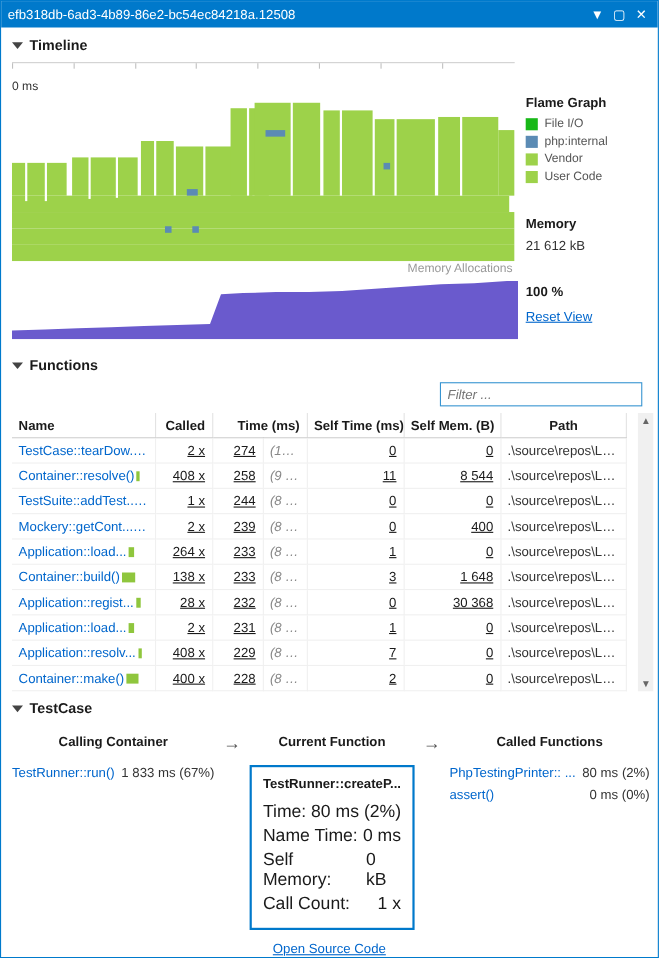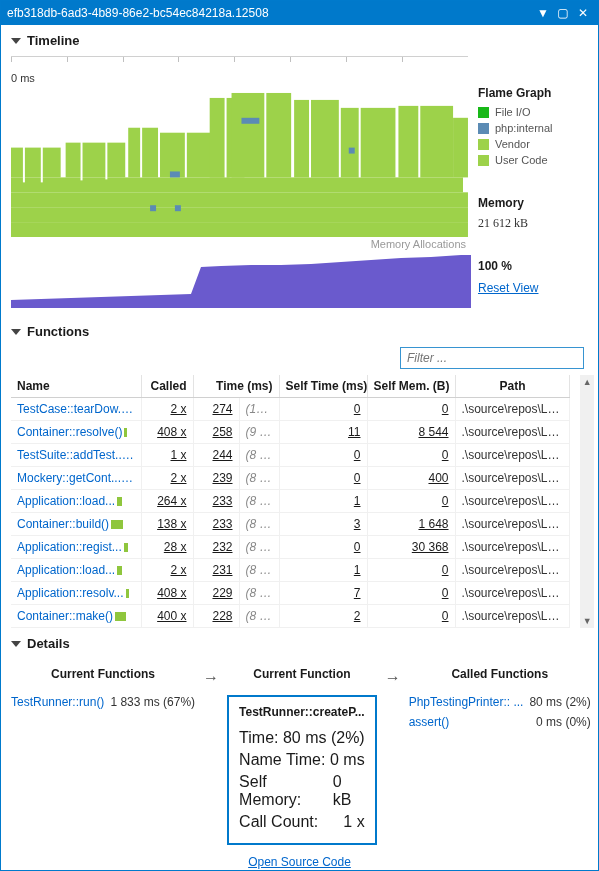--- a/index.html
+++ b/index.html
@@ -19,21 +19,21 @@
   .flame { position: relative; height: 150px; background: #fff; overflow: hidden; }
   .memory-label { text-align: right; color: #999; font-size: 11px; padding-right: 2px; }
   .memchart { position: relative; height: 56px; margin-top: 2px; }
   .memshape { position: absolute; bottom: 0; left: 0; right: 0; height: 56px; }
   .legend { width: 110px; font-size: 12px; padding-top: 30px; }
   .legend .hdr { font-weight: 600; margin-bottom: 6px; }
   .lg-row { display: flex; align-items: center; gap: 6px; margin-bottom: 4px; color: #555; font-size: 11px; }
   .sw { width: 11px; height: 11px; border-radius: 0; }
   .mem-block { margin-top: 30px; }
   .mem-block .hdr { font-weight:600; }
-  .mem-block .val { color:#333; margin-top:2px;font-family:Liberation Serif, serif; }
+  .mem-block .val { color:#333; margin-top:2px; }
   .pct-row { margin-top: 28px; font-size: 12px; font-weight: 600; }
   .reset { color: #0066cc; text-decoration: underline; margin-top: 8px; display: inline-block; }
   .functions-controls { display: flex; justify-content: flex-end; padding: 4px 14px 6px; }
   .filter { width: 184px; height: 22px; border: 1px solid #3794d1; padding: 2px 6px; font-size: 12px; font-style: italic; color: #777; }
   table.fn-table { width: calc(100% - 20px); margin: 0 10px; border-collapse: collapse; table-layout: fixed; }
   table.fn-table th { text-align: right; padding: 4px 6px; border-bottom: 1px solid #d0d0d0; font-weight: 600; font-size: 12px; border-right: 1px solid #e3e3e3; background: #fff; white-space: nowrap; overflow: hidden; }
   table.fn-table th:first-child, table.fn-table td.name { text-align: left; }
   table.fn-table th:last-child, table.fn-table td.path { text-align: center; }
   table.fn-table td { padding: 4px 6px; border-bottom: 1px solid #f0f0f0; font-size: 12px; white-space: nowrap; overflow: hidden; text-overflow: ellipsis; border-right: 1px solid #f0f0f0; }
   td.name { color: #0066cc; }
@@ -291,25 +291,25 @@
     </table>
     <div class="scrollbar">
       <div class="scroll-btn">▲</div>
       <div style="flex:1"></div>
       <div class="scroll-btn" style="position:absolute;bottom:0;left:0;right:0">▼</div>
     </div>
   </div>
 
   <div class="section-h">
     <span class="tri"></span>
-    <span>Details</span>
+    <span>TestCase</span>
   </div>
   <div class="details">
     <div class="details-cols">
-      <div class="col-h">Current Functions</div>
+      <div class="col-h">Calling Container</div>
       <div class="arrow-c">→</div>
       <div class="col-h">Current Function</div>
       <div class="arrow-c">→</div>
       <div class="col-h">Called Functions</div>
 
       <div class="calling">
         <div class="calling-row">
           <span class="fn-link">TestRunner::run()</span>
           <span class="stat">1 833 ms (67%)</span>
         </div>

